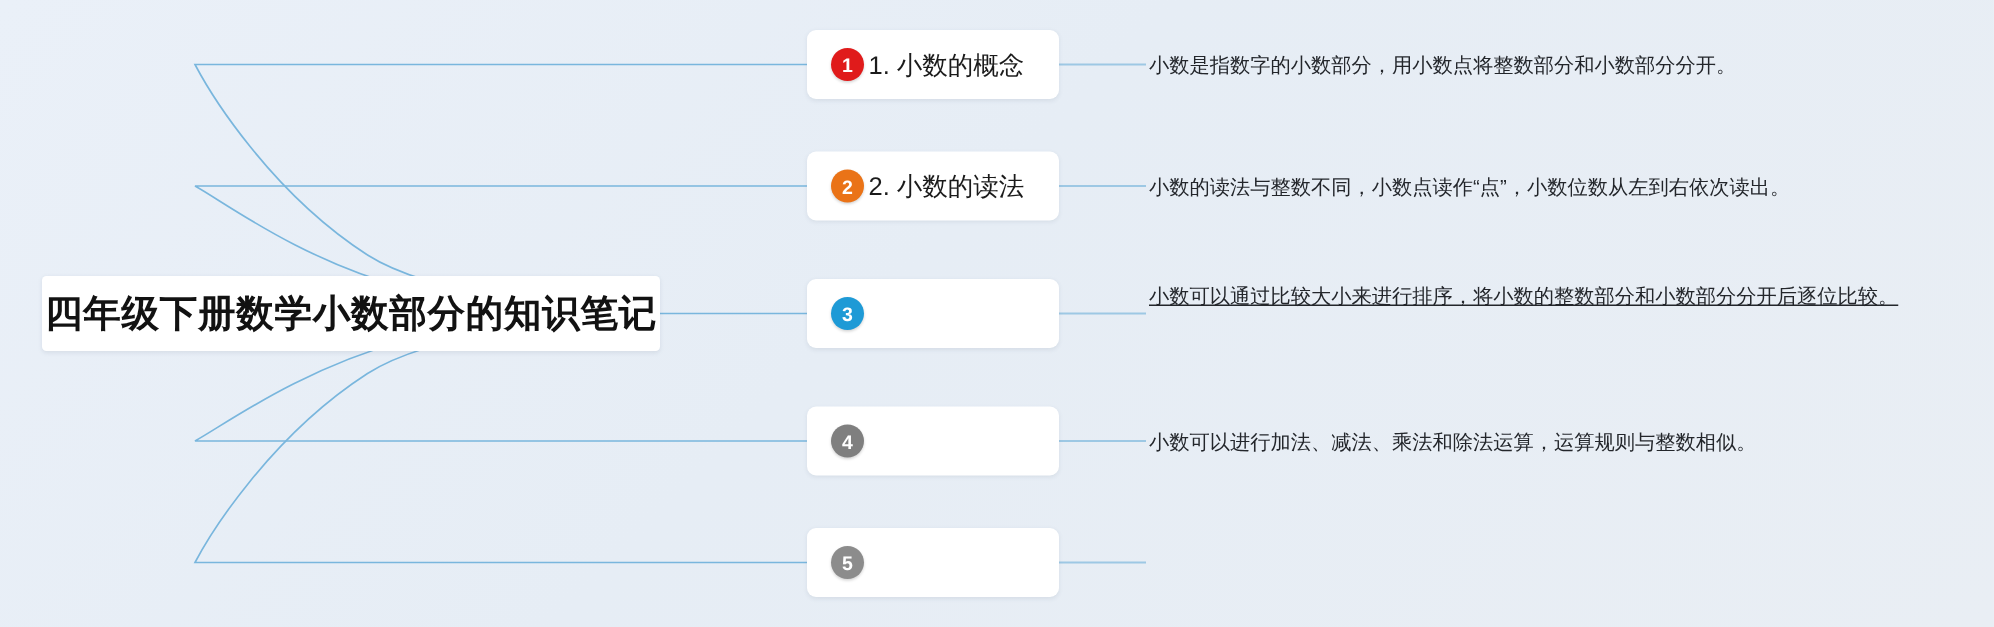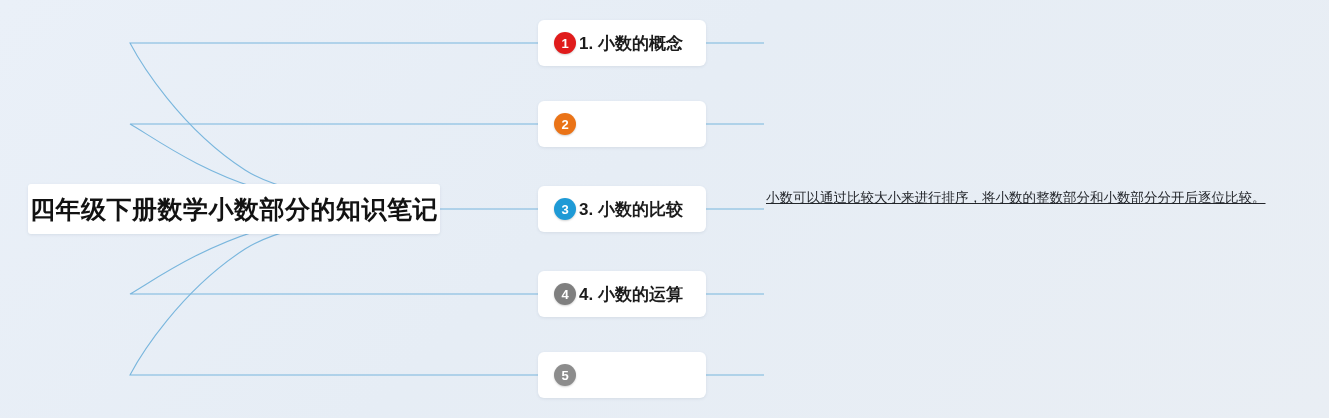--- a/index.html
+++ b/index.html
@@ -73,21 +73,20 @@
     font-size: 13px;
     font-weight: bold;
     line-height: 1;
     box-shadow: 0 1px 2px rgba(0,0,0,0.18);
   }
   .branch-label {
     margin-left: 3px;
     font-size: 17px;
     color: #1b1b1b;
     white-space: nowrap;
-    font-weight: bold;
   }
 
   
   .desc {
     position: absolute;
     font-size: 13.5px;
     line-height: 1.85;
     color: #23262b;
     width: 510px;
   }
@@ -115,33 +114,35 @@
   </svg>
 
   <div class="root-node" style="left:28px; top:184px; width:412px; height:50px;">
     <span class="root-label">四年级下册数学小数部分的知识笔记</span>
   </div>
 
   <div class="branch-node" style="left:538px; top:20px; width:168px; height:46px;">
     <span class="badge" style="background:#e01b1b;">1</span>
     <span class="branch-label">1. 小数的概念</span>
   </div>
+  <div class="desc" style="left:766px; top:32px;">小数是指数字的小数部分，用小数点将整数部分和小数部分分开。</div>
 
   <div class="branch-node" style="left:538px; top:101px; width:168px; height:46px;">
     <span class="badge" style="background:#ea7317;">2</span>
+    <span class="branch-label">2. 小数的读法</span>
   </div>
+  <div class="desc" style="left:766px; top:113px;">小数的读法与整数不同，小数点读作“点”，小数位数从左到右依次读出。</div>
 
   <div class="branch-node" style="left:538px; top:186px; width:168px; height:46px;">
     <span class="badge" style="background:#1e9ad6;">3</span>
-    <span class="branch-label">3. 小数的比较</span>
   </div>
   <div class="desc" style="left:766px; top:186px; width:516px;text-decoration:underline;">小数可以通过比较大小来进行排序，将小数的整数部分和小数部分分开后逐位比较。</div>
 
   <div class="branch-node" style="left:538px; top:271px; width:168px; height:46px;">
     <span class="badge" style="background:#7f7f7f;">4</span>
-    <span class="branch-label">4. 小数的运算</span>
   </div>
+  <div class="desc" style="left:766px; top:283px;">小数可以进行加法、减法、乘法和除法运算，运算规则与整数相似。</div>
 
   <div class="branch-node" style="left:538px; top:352px; width:168px; height:46px;">
     <span class="badge" style="background:#8c8c8c;">5</span>
   </div>
 
 </div>
 
 </body></html>

